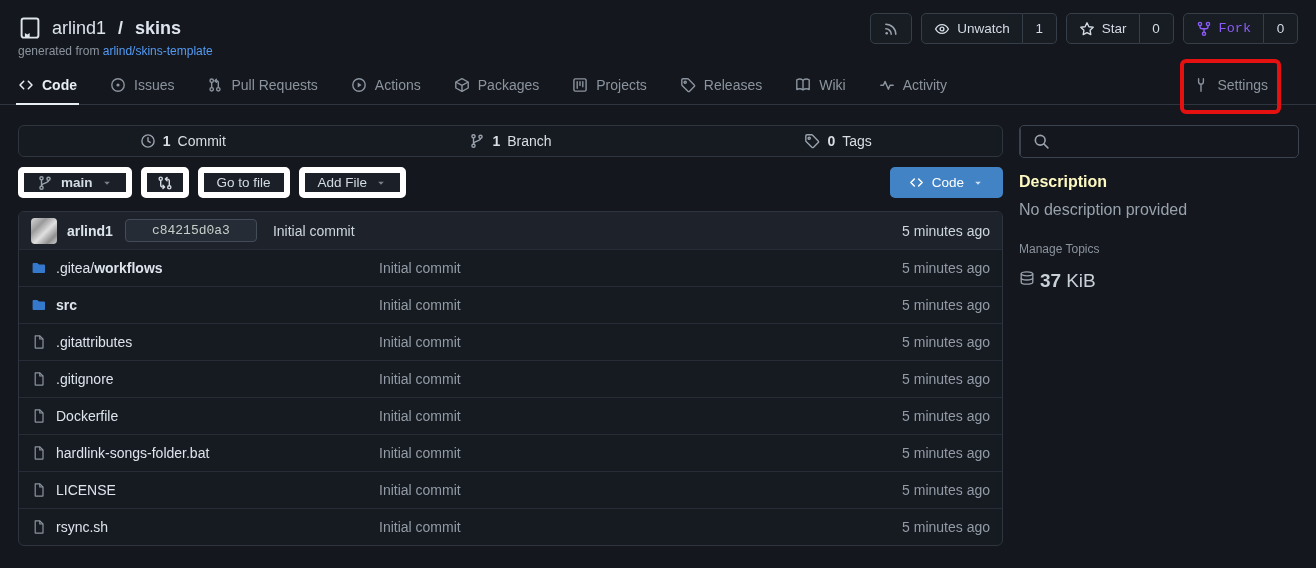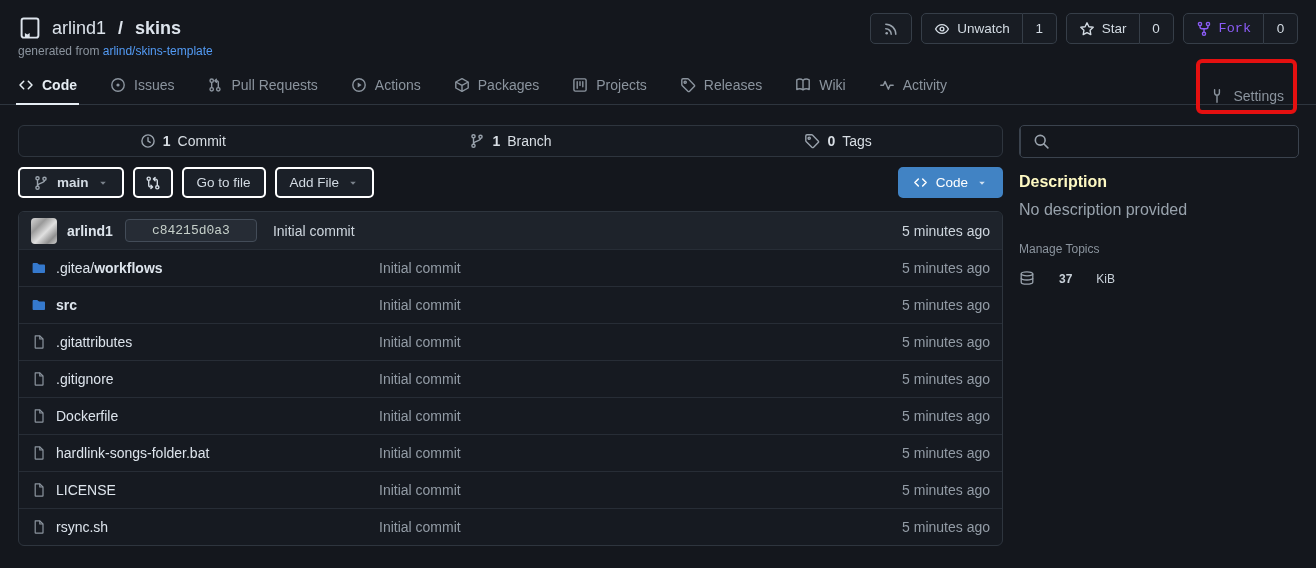--- a/index.html
+++ b/index.html
@@ -34,42 +34,42 @@
 
   nav { display:flex; align-items:center; gap:33px; height:38px; margin-top:8px; }
   .tab {
     display:flex; align-items:center; gap:8px; height:100%;
     color:#8b949e; font-size:14px; text-decoration:none; position:relative; cursor:pointer;
   }
   .tab.active { color:#e6edf3; font-weight:700; }
   .tab.active::after {
     content:""; position:absolute; left:-2px; right:-2px; bottom:-1px; height:2px; background:#e6edf3;
   }
-  .tab-settings { margin-left:auto; margin-right:14px;align-items:flex-end; }
+  .tab-settings { margin-left:auto; margin-right:30px; }
   .annotation {
     position:absolute; left:-13px; right:-13px; top:-7px; bottom:-10px;
     border:4px solid #e51010; border-radius:6px; pointer-events:none;
   }
 
   
   .content { display:flex; gap:16px; padding:0 18px; margin-top:20px; }
   main { width:985px; flex:none; }
   aside { width:280px; flex:none; }
 
   .stats-bar {
     height:32px; border:1px solid #2e353e; border-radius:6px; background:#161a21;
     display:flex; margin-bottom:10px;
   }
   .stat { flex:1; display:flex; justify-content:center; align-items:center; gap:7px; color:#d8dee4; cursor:pointer; }
   .stat b { font-weight:700; }
   .stat svg { color:#9aa3ad; }
 
   .toolbar { display:flex; gap:9px; margin-bottom:13px; align-items:center; }
   .btn {
-    height:31px; background:#1b2028; border:2px solid #ffffff; border-radius:5px;
+    height:31px; background:#1b2028; border:6px solid #ffffff; border-radius:5px;
     color:#d3dbe3; display:inline-flex; align-items:center; gap:8px; padding:0 13px;
     font-size:13.5px; cursor:pointer; font-family:inherit;
   }
   .btn b { font-weight:700; }
   .btn-icon-only { padding:0 10px; }
   .btn-primary { background:#4183c4; border-color:#4183c4; color:#fff; margin-left:auto; }
   .caret { opacity:.75; }
 
   
   .file-table { border:1px solid #2e353e; border-radius:6px; background:#161a21; overflow:hidden; }
@@ -110,21 +110,21 @@
     color:#d9e0e7; padding:0 12px; font-size:13.5px; font-family:inherit;
   }
   .search-box input::placeholder { color:#768390; }
   .search-btn {
     width:42px; border:none; border-left:1px solid #3b434e; background:transparent;
     color:#9aa3ad; display:flex; align-items:center; justify-content:center; cursor:pointer;
   }
   .desc-title { font-size:16px; font-weight:700; color:#fef9c3; margin:6px 0 10px; }
   .desc-text { font-size:16px; color:#98a2ac; margin-bottom:21px; }
   .manage-topics { display:inline-block; font-size:12px; color:#8b949e; margin-bottom:14px; text-decoration:none; cursor:pointer; }
-  .size-row { display:flex; align-items:flex-end; gap:24px; color:#c8d0d8; font-size:12px; }
+  .size-row { display:flex; align-items:flex-start; gap:5px; color:#c8d0d8; font-size:19px; }
   .size-row svg { color:#9aa3ad; }
   .size-row b { font-weight:700; }
 </style>
 </head>
 <body>
 
 <header>
   <div class="header-top">
     <div class="repo-title">
       <span>

